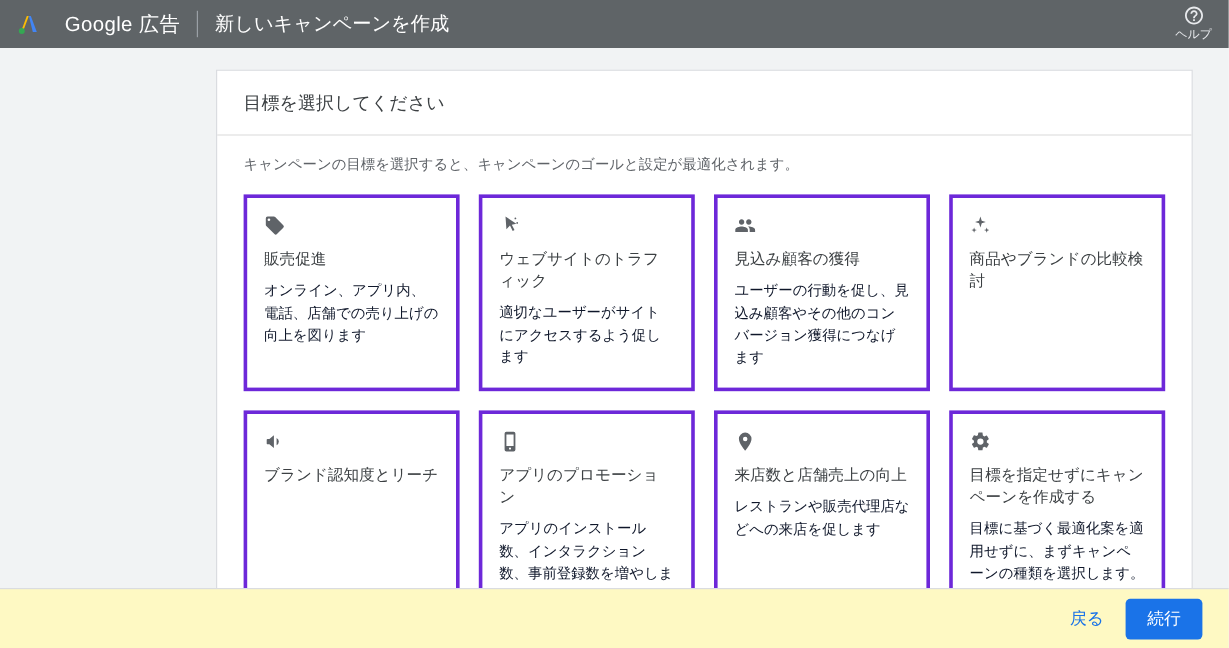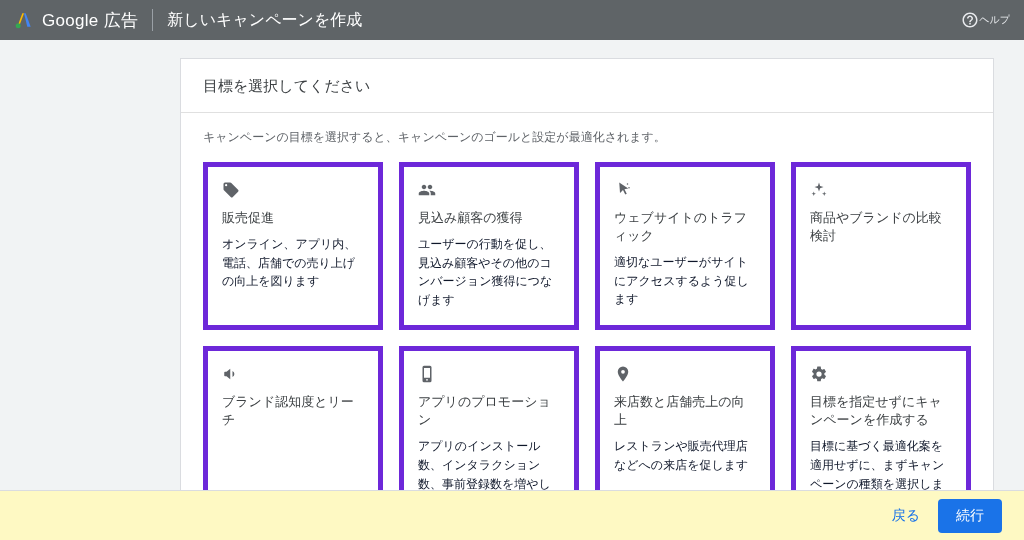--- a/index.html
+++ b/index.html
@@ -1,35 +1,35 @@
 <!DOCTYPE html>
 <html><head>
 <meta charset="utf-8">
 <style>
   * { margin: 0; padding: 0; box-sizing: border-box; font-family: Arial, "Hiragino Sans", "Meiryo", sans-serif; }
   body { background: #f1f3f4; color: #3c4043; width: 1024px; height: 540px; overflow: hidden; position: relative; }
 
   
   .header { background: #5f6467; height: 40px; display: flex; align-items: center; padding: 0 14px; color: #fff; font-size: 17px; }
-  .logo-wrap { display: flex; align-items: center; gap: 8px; }
+  .logo-wrap { display: flex; align-items: center; gap: 20px; }
   .product { font-weight: 500; letter-spacing: .3px; }
   .vbar { width:1px; height:22px; background:#9aa0a6; margin:0 14px; }
   .page-title { font-size: 16px; font-weight: 400; }
   .spacer { flex:1; }
-  .help { display:flex; flex-direction:row; align-items:center; font-size:10px; color:#e8eaed; gap:0; cursor:pointer;}
+  .help { display:flex; flex-direction:column; align-items:center; font-size:10px; color:#e8eaed; gap:0; cursor:pointer;}
   .help svg { width:18px; height:18px; fill:#e8eaed; }
 
   
   .card { background:#fff; margin: 18px 30px 0 180px; border:1px solid #dadce0; padding: 18px 22px 18px 22px; }
   .section-title { font-size:15px; color:#3c4043; font-weight:500; }
   .divider { height:1px; background:#e0e0e0; margin:16px -22px 16px -22px; }
   .section-desc { font-size:12px; color:#5f6368; margin-bottom:16px; }
 
   .grid { display:grid; grid-template-columns: repeat(4, 1fr); gap:16px; }
-  .goal { border:5px solid #6d28d9; padding:14px 14px 16px 14px; min-height:120px; cursor:pointer; }
+  .goal { border:3px solid #6d28d9; padding:14px 14px 16px 14px; min-height:120px; cursor:pointer; }
   .goal .icon { height:20px; margin-bottom:8px; color:#5f6368; }
   .goal .icon svg { width:18px; height:18px; fill:#5f6368; }
   .goal-title { font-size:13px; color:#3c4043; margin-bottom:8px; font-weight:500;}
   .goal-desc { font-size:12px; color:#0f172a; line-height:1.55; }
 
   .link-box { display:inline-block; margin-top:18px; border:2px solid #e53935; padding:6px 10px; color:#1a73e8; font-size:12px; cursor:pointer; }
 
   
   .footer { position:absolute; bottom:0; left:0; right:0; background:#fef9c3; height:50px; border-top:1px solid #dadce0; display:flex; align-items:center; justify-content:flex-end; padding:0 22px; gap:18px;}
   #back-btn { color:#1a73e8; font-size:14px; background:none; border:none; cursor:pointer; }
@@ -66,33 +66,33 @@
   <div class="grid" id="goal-grid">
       <div class="goal">
         <div class="icon"><svg viewBox="0 0 24 24">
             <path d="M21.41 11.58l-9-9A2 2 0 0011 2H4a2 2 0 00-2 2v7a2 2 0 00.59 1.41l9 9a2 2 0 002.83 0l7-7a2 2 0 000-2.83zM5.5 7A1.5 1.5 0 117 5.5 1.5 1.5 0 015.5 7z"></path>
           </svg></div>
         <div class="goal-title">販売促進</div>
         <div class="goal-desc">オンライン、アプリ内、電話、店舗での売り上げの向上を図ります</div>
       </div>
       <div class="goal">
         <div class="icon"><svg viewBox="0 0 24 24">
-            <path d="M16 11c1.66 0 3-1.34 3-3s-1.34-3-3-3-3 1.34-3 3 1.34 3 3 3zm-8 0c1.66 0 3-1.34 3-3S9.66 5 8 5 5 6.34 5 8s1.34 3 3 3zm0 2c-2.33 0-7 1.17-7 3.5V19h14v-2.5C15 14.17 10.33 13 8 13zm8 0c-.29 0-.62.02-.97.05 1.16.84 1.97 1.97 1.97 3.45V19h6v-2.5c0-2.33-4.67-3.5-7-3.5z"></path>
-          </svg></div>
-        <div class="goal-title">見込み顧客の獲得</div>
-        <div class="goal-desc">ユーザーの行動を促し、見込み顧客やその他のコンバージョン獲得につなげます</div>
-      </div>
-      <div class="goal">
-        <div class="icon"><svg viewBox="0 0 24 24">
             <path d="M7 2l12 8-5 1 3 6-2 1-3-6-4 4z"></path>
             <circle cx="18" cy="4" r="1"></circle>
             <circle cx="20" cy="9" r="1"></circle>
           </svg></div>
         <div class="goal-title">ウェブサイトのトラフィック</div>
         <div class="goal-desc">適切なユーザーがサイトにアクセスするよう促します</div>
+      </div>
+      <div class="goal">
+        <div class="icon"><svg viewBox="0 0 24 24">
+            <path d="M16 11c1.66 0 3-1.34 3-3s-1.34-3-3-3-3 1.34-3 3 1.34 3 3 3zm-8 0c1.66 0 3-1.34 3-3S9.66 5 8 5 5 6.34 5 8s1.34 3 3 3zm0 2c-2.33 0-7 1.17-7 3.5V19h14v-2.5C15 14.17 10.33 13 8 13zm8 0c-.29 0-.62.02-.97.05 1.16.84 1.97 1.97 1.97 3.45V19h6v-2.5c0-2.33-4.67-3.5-7-3.5z"></path>
+          </svg></div>
+        <div class="goal-title">見込み顧客の獲得</div>
+        <div class="goal-desc">ユーザーの行動を促し、見込み顧客やその他のコンバージョン獲得につなげます</div>
       </div>
       <div class="goal">
         <div class="icon"><svg viewBox="0 0 24 24">
             <path d="M12 2l1.5 4.5L18 8l-4.5 1.5L12 14l-1.5-4.5L6 8l4.5-1.5zM19 14l.8 2.2L22 17l-2.2.8L19 20l-.8-2.2L16 17l2.2-.8zM5 14l.8 2.2L8 17l-2.2.8L5 20l-.8-2.2L2 17l2.2-.8z"></path>
           </svg></div>
         <div class="goal-title">商品やブランドの比較検討</div>
       </div>
       <div class="goal">
         <div class="icon"><svg viewBox="0 0 24 24">
             <path d="M3 10v4a1 1 0 001 1h2l5 4V5L6 9H4a1 1 0 00-1 1zm13.5 2a4.5 4.5 0 00-2.5-4v8a4.5 4.5 0 002.5-4z"></path>

